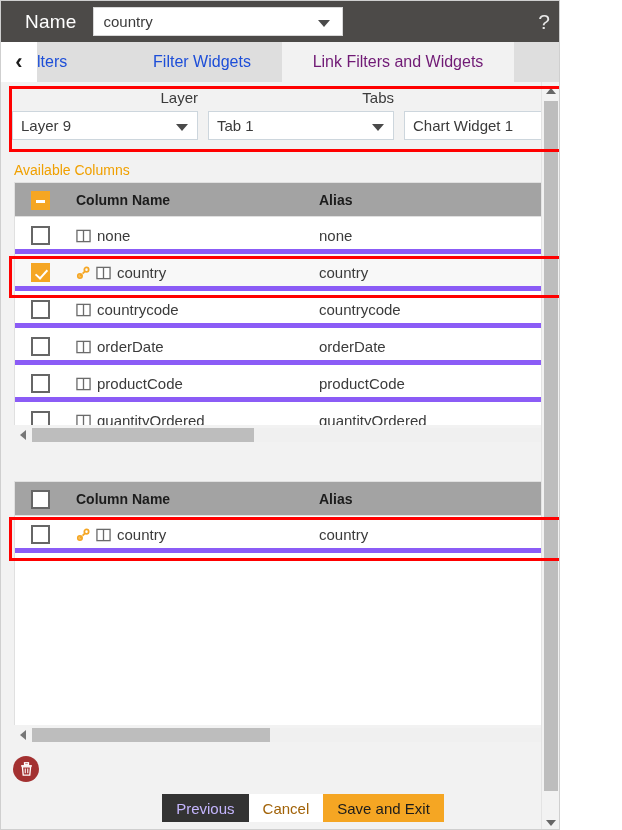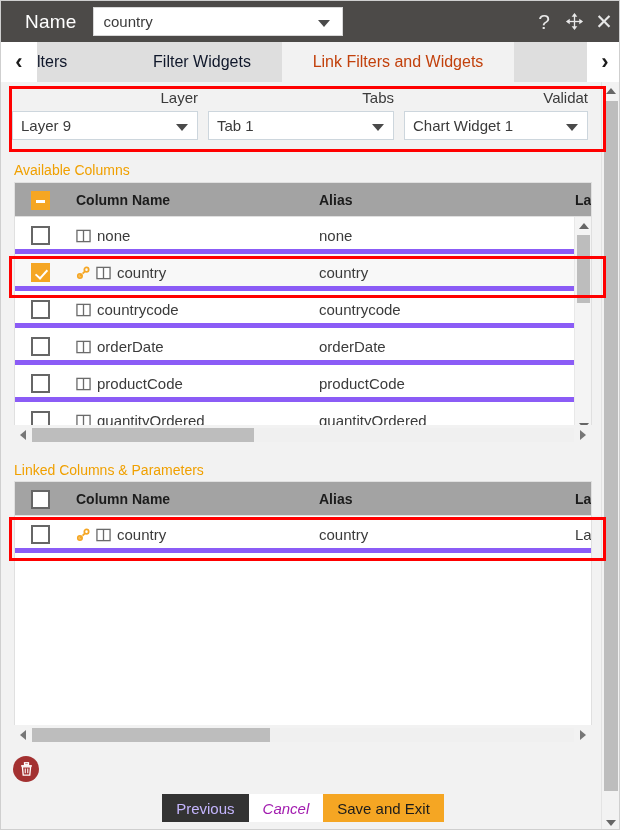--- a/index.html
+++ b/index.html
@@ -4,21 +4,21 @@
 <style>
   * { box-sizing: border-box; margin: 0; padding: 0; }
   html, body {
     width: 622px; height: 830px;
     background: #ffffff;
     font-family: "Liberation Sans", sans-serif;
     overflow: hidden;
   }
   .dialog {
     position: relative;
-    width: 620px; height: 830px;
+    width: 560px; height: 830px;
     background: #f2f2f2;
     border: 1px solid #cfcfcf;
     overflow: hidden;
   }
 
   
   .titlebar {
     position: absolute; left: 0; top: 0;
     width: 622px; height: 41px;
     background: #4c4a48;
@@ -69,28 +69,28 @@
   }
   .tab-arrow {
     width: 36px; flex: 0 0 36px;
     background: #ffffff;
     display: flex; align-items: center; justify-content: center;
     font-size: 22px; color: #1c1c1c; font-weight: bold;
   }
   .tabs-strip { flex: 1 1 auto; display: flex; align-items: stretch; overflow: hidden; }
   .tab {
     display: flex; align-items: center; justify-content: center;
-    font-size: 16px; color: #0f172a;
+    font-size: 16px; color: #1d4ed8;
     background: #dedede;
     white-space: nowrap; overflow: hidden;
   }
   .tab.partial-l { flex: 0 0 85px; justify-content: flex-start; }
   .tab.mid { flex: 0 0 160px; }
   .tab.active {
-    background: #f2f2f2; color: #c2410c;
+    background: #f2f2f2; color: #701a75;
     flex: 0 0 232px;
   }
   .tab.partial-r { flex: 0 0 80px; justify-content: flex-start; padding-left: 22px; }
 
   
   .body {
     position: absolute; left: 0; top: 81px;
     width: 604px; height: 749px;
     background: #f2f2f2;
     overflow: hidden;
@@ -256,21 +256,21 @@
     display: flex; align-items: center; justify-content: center;
     gap: 0px;
   }
   .btn {
     height: 28px; padding: 0 14px;
     display: flex; align-items: center; justify-content: center;
     font-size: 15px; border: none; cursor: pointer;
     font-family: "Liberation Sans", sans-serif;
   }
   .btn-prev { background: #333333; color: #c4b5fd; }
-  .btn-cancel { background: #ffffff; color: #a21caf; font-style: italic; }
+  .btn-cancel { background: #ffffff; color: #a16207; }
   .btn-save { background: #f5a623; color: #1c1c1c; }
 
   
   .hl {
     position: absolute;
     border: 3px solid #ff0000;
     pointer-events: none;
     z-index: 50;
   }
 </style>
@@ -487,21 +487,20 @@
           <span class="tri-l"></span>
         </div>
       <div class="track">
         <div class="thumb" style="width:222px;"></div>
       </div>
       <div class="ar">
           <span class="tri-r"></span>
         </div>
     </div>
 
-    <div class="sec-title" style="top:380px;">Linked Columns &amp; Parameters</div>
 
     <div class="tbl" style="left:13px; top:399px; width:578px; height:246px;">
       <div class="thead">
         <div class="th c-chk">
           <span class="cbx"></span>
         </div>
         <div class="th c-name">Column Name</div>
         <div class="th c-alias">Alias</div>
         <div class="th c-layer">Lay</div>
       </div>

